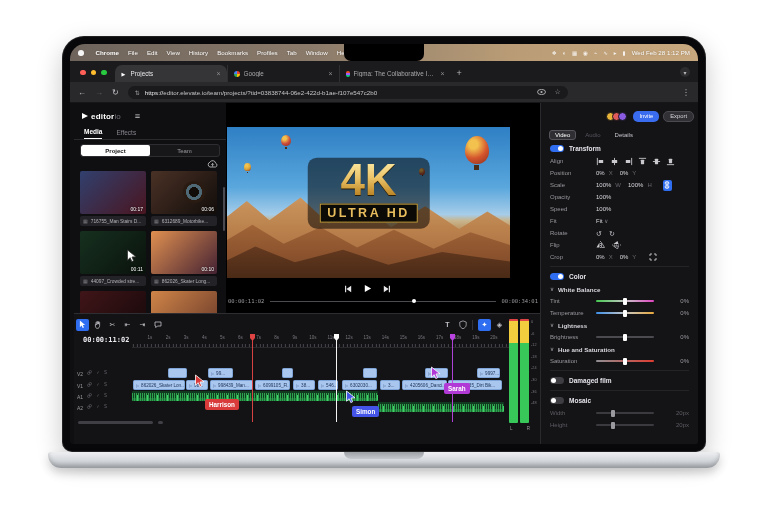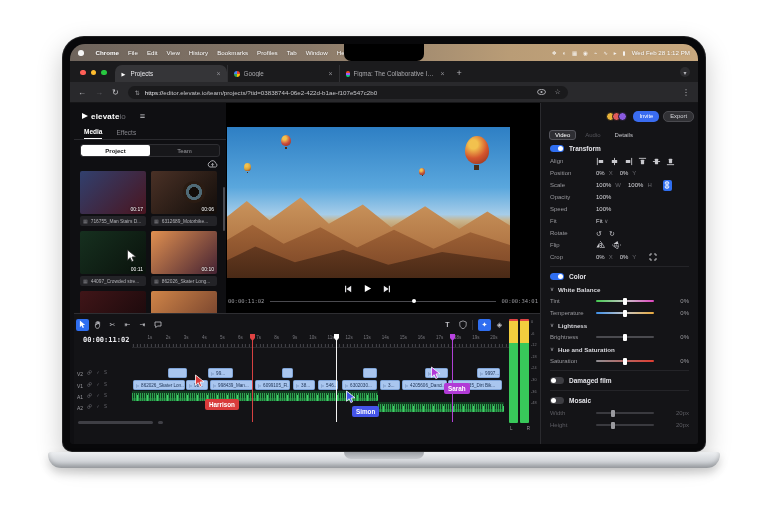--- a/index.html
+++ b/index.html
@@ -238,21 +238,21 @@
           <span class="kebab">⋮</span>
         </div>
   </div>
 
   <div class="app"></div>
   <div class="vline" style="left:156px;top:59px;height:210px;"></div>
 
   <div class="lp">
     <div class="logo-row">
       <div class="logo-play"></div>
-      <span class="logo-text">elevate</span>
+      <span class="logo-text">editor</span>
           <span class="logo-suffix">io</span>
       <span class="hamburger">≡</span>
     </div>
     <div class="lp-tabs">
       <div class="lp-tab active">Media</div>
       <div class="lp-tab">Effects</div>
     </div>
     <div class="segwrap">
       <div class="seg active">Project</div>
       <div class="seg">Team</div>
@@ -318,20 +318,24 @@
     <div class="video">
       <div class="rock rock1"></div>
       <div class="rock rock2"></div>
       <div class="rock rock3"></div>
       <div id="balloons">
             <div class="balloon" style="left: 84%; top: 6%; width: 24px; height: 27.6px; background: radial-gradient(circle at 35% 30%, rgb(242, 193, 78) 0px, rgb(242, 193, 78) 18%, rgb(212, 85, 46) 55%, rgb(138, 46, 28) 100%);"></div>
             <div class="balloon" style="left: 19%; top: 5%; width: 10px; height: 11.5px; background: radial-gradient(circle at 35% 30%, rgb(242, 193, 78) 0px, rgb(242, 193, 78) 18%, rgb(201, 74, 61) 55%, rgb(138, 46, 28) 100%);"></div>
             <div class="balloon" style="left: 6%; top: 24%; width: 7px; height: 8.05px; background: radial-gradient(circle at 35% 30%, rgb(242, 193, 78) 0px, rgb(242, 193, 78) 18%, rgb(216, 164, 58) 55%, rgb(138, 46, 28) 100%);"></div>
             <div class="balloon" style="left: 68%; top: 27%; width: 6px; height: 6.9px; background: radial-gradient(circle at 35% 30%, rgb(242, 193, 78) 0px, rgb(242, 193, 78) 18%, rgb(194, 86, 58) 55%, rgb(138, 46, 28) 100%);"></div>
           </div>
+      <div class="badge">
+        <div class="badge-4k">4K</div>
+        <div class="badge-uhd">ULTRA HD</div>
+      </div>
     </div>
     <div class="transport">
       <svg width="8" height="8" viewBox="0 0 10 10">
             <path d="M2 1v8" stroke="#e8e8ec" stroke-width="1.4"></path>
             <path d="M9 1L3 5l6 4z" fill="#e8e8ec"></path>
           </svg>
       <svg width="9" height="9" viewBox="0 0 10 10">
             <path d="M2 1l7 4-7 4z" fill="#fff"></path>
           </svg>
       <svg width="8" height="8" viewBox="0 0 10 10">

